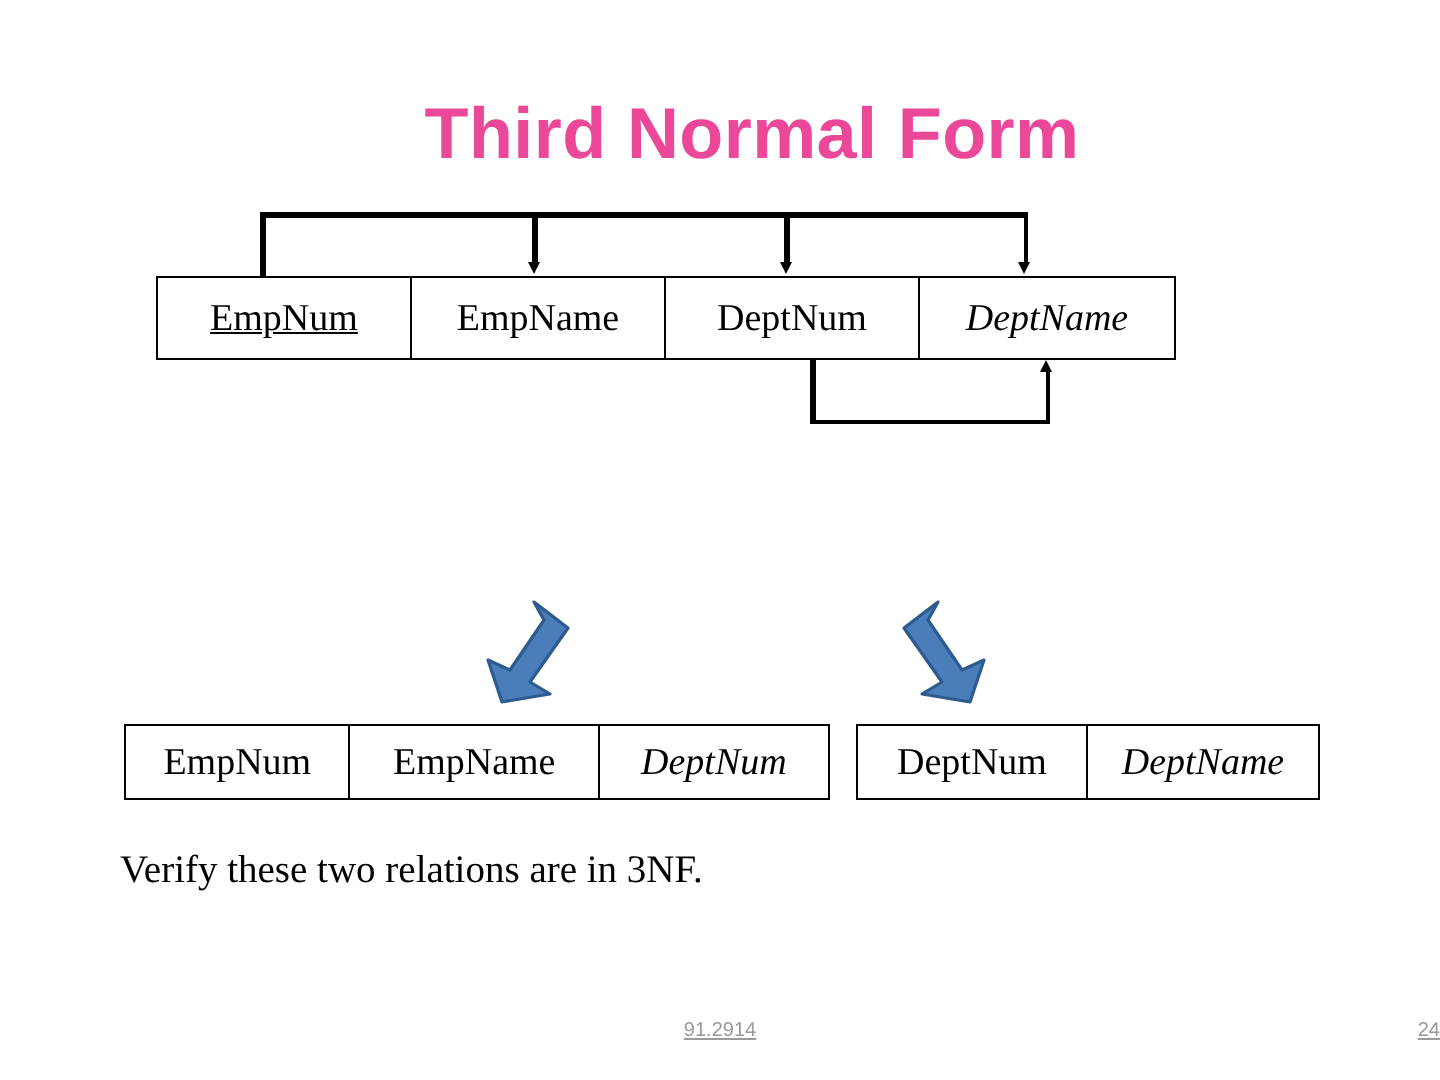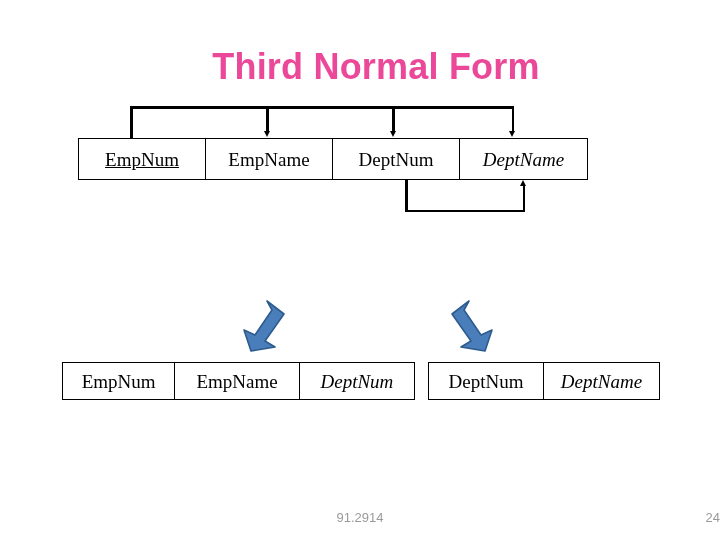--- a/index.html
+++ b/index.html
@@ -134,22 +134,23 @@
     width: 58px;
     height: 54px;
   }
   #arrow-left  { left: 234px; top: 299px; }
   #arrow-right { left: 444px; top: 299px; }
 
   
   .footer-text {
     position: absolute;
     font-family: "Liberation Sans", "DejaVu Sans", sans-serif;
-    font-size: 13px;
+    font-size: 10px;
     color: #9a9a9a;
+    text-decoration: underline;
   }
   #footer-course { left: 0; top: 510px; width: 720px; text-align: center; }
   #footer-page   { left: 0; top: 510px; width: 700px; text-align: right; padding-left: 20px; }
 </style>
 </head>
 <body>
 
 <div id="slide">
 
   <div id="slide-title">Third Normal Form</div>
@@ -206,17 +207,18 @@
 
   <div class="relation" id="relation-department">
     <div class="attr">
       <span>DeptNum</span>
     </div>
     <div class="attr">
       <span>DeptName</span>
     </div>
   </div>
 
+  <div class="body-text" id="verify-text">Verify these two relations are in 3NF.</div>
 
   <div class="footer-text" id="footer-course">91.2914</div>
   <div class="footer-text" id="footer-page">24</div>
 
 </div>
 
 </body></html>

